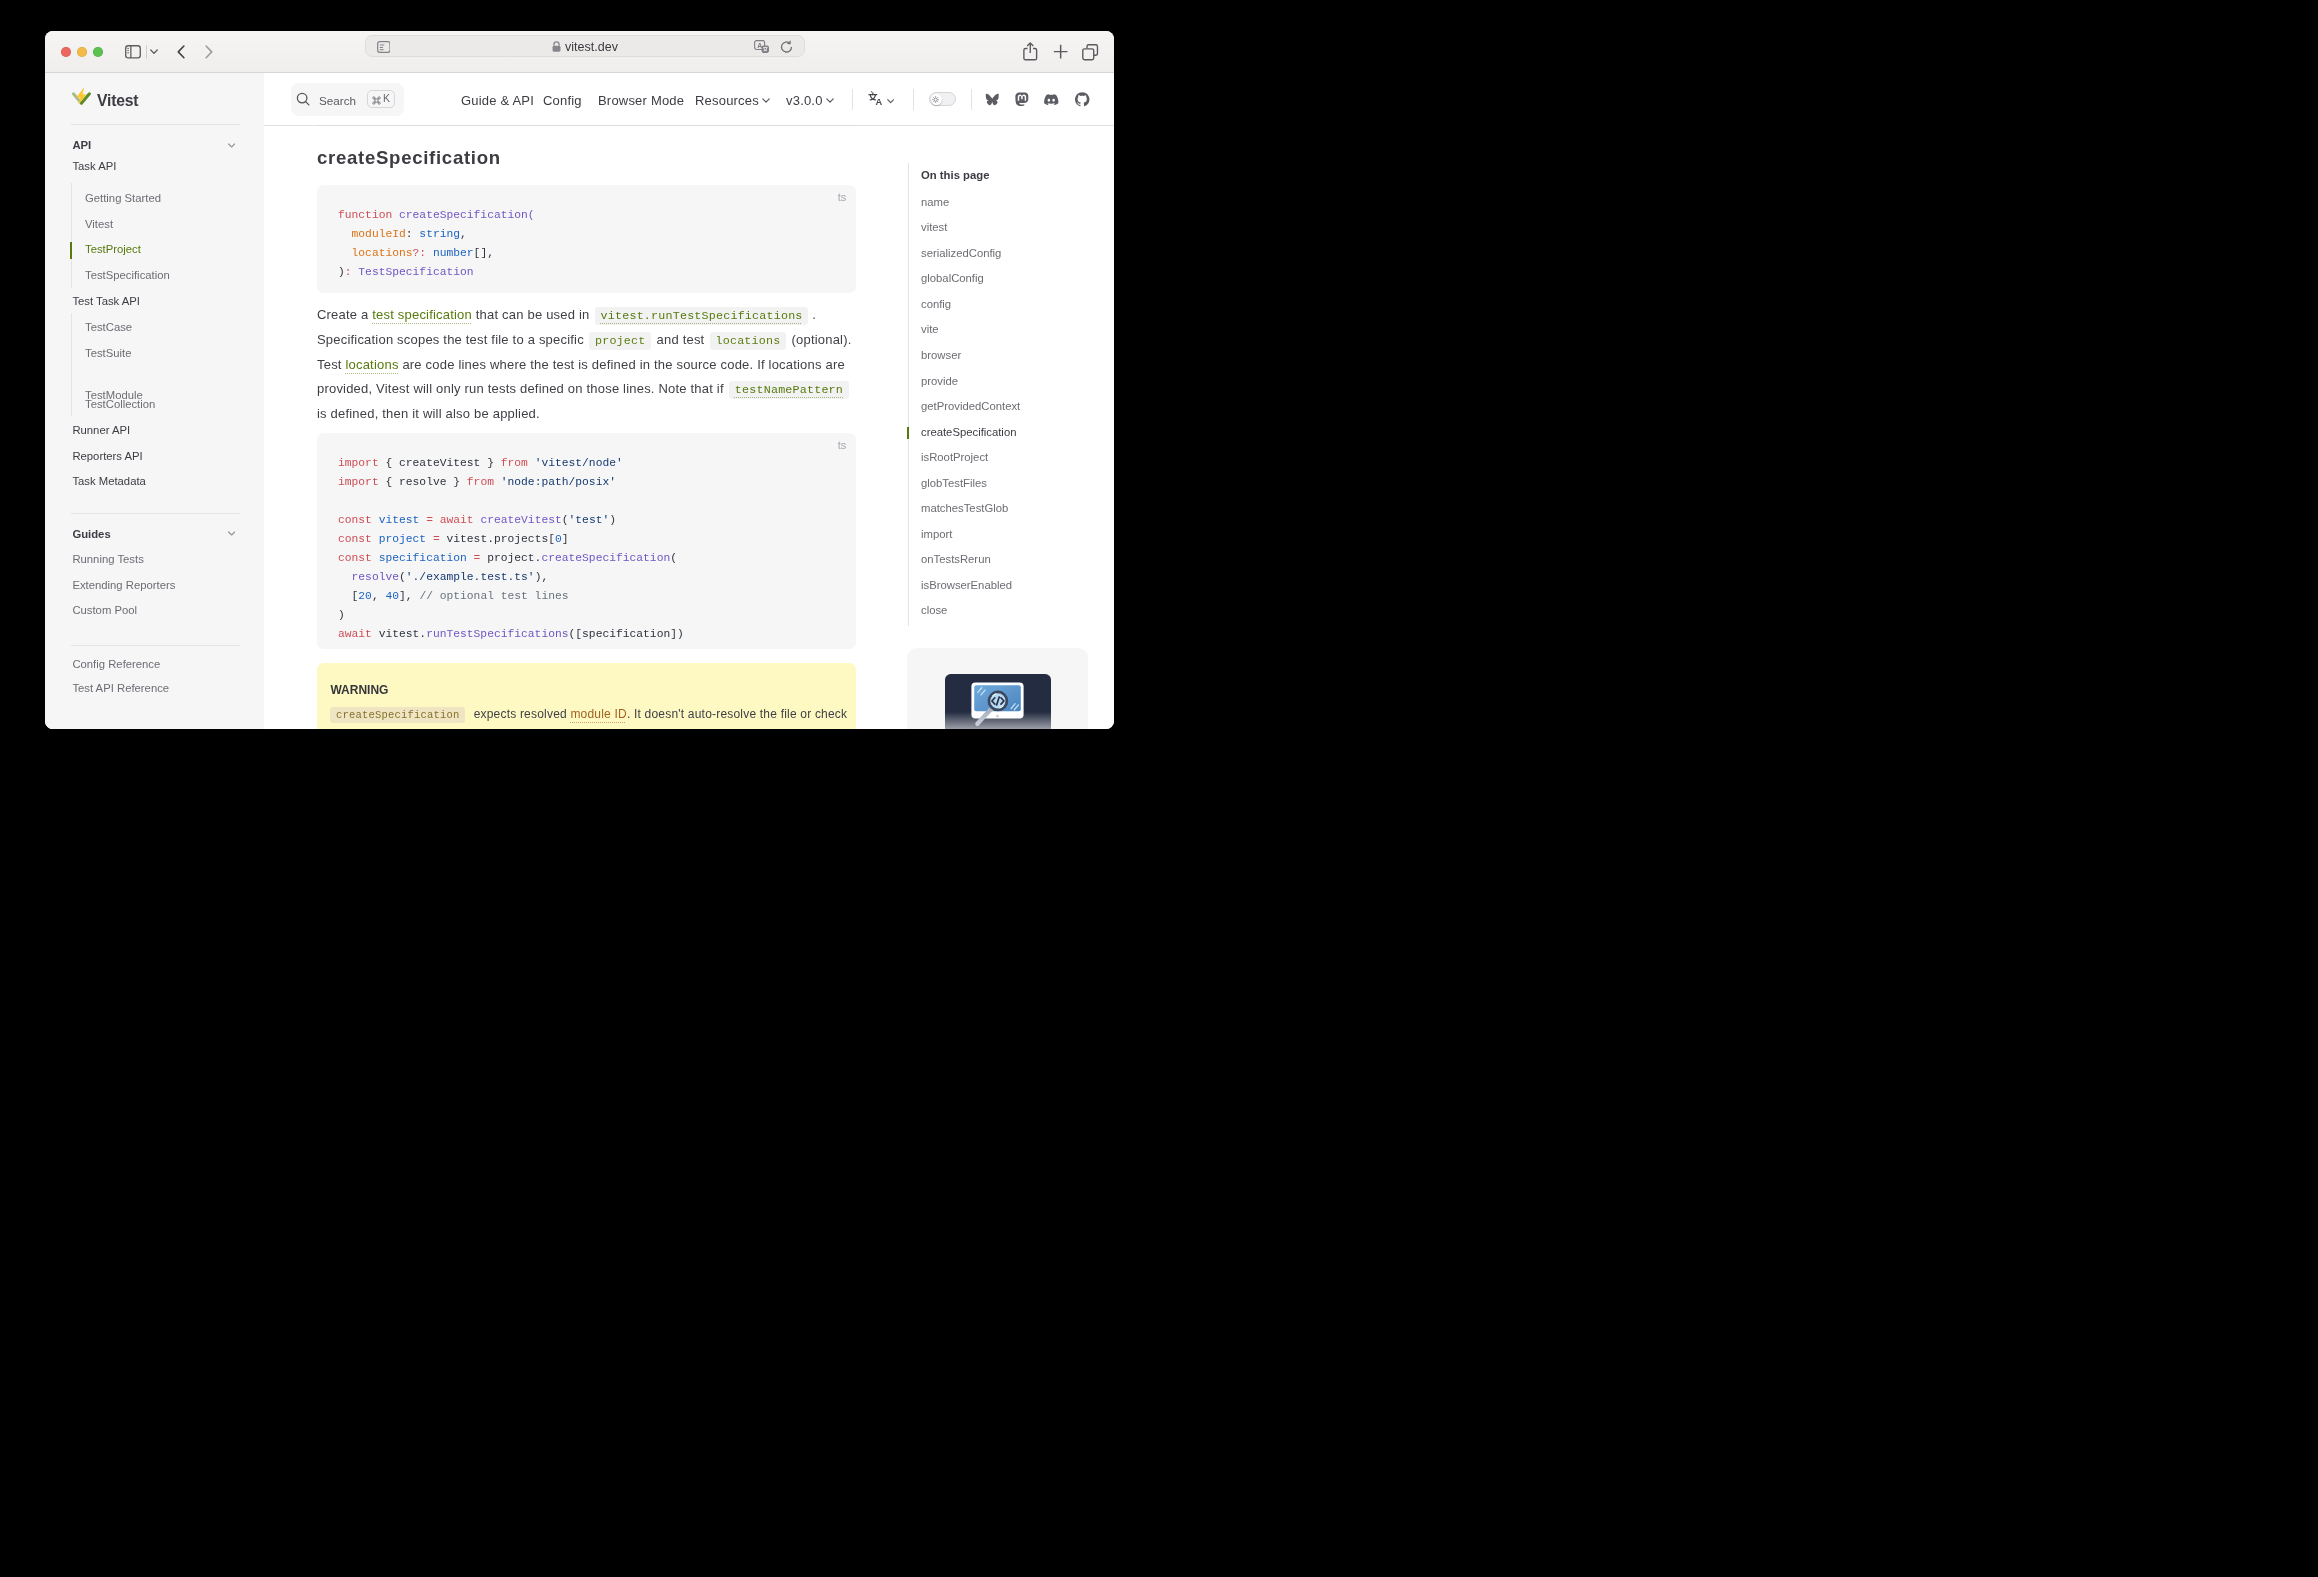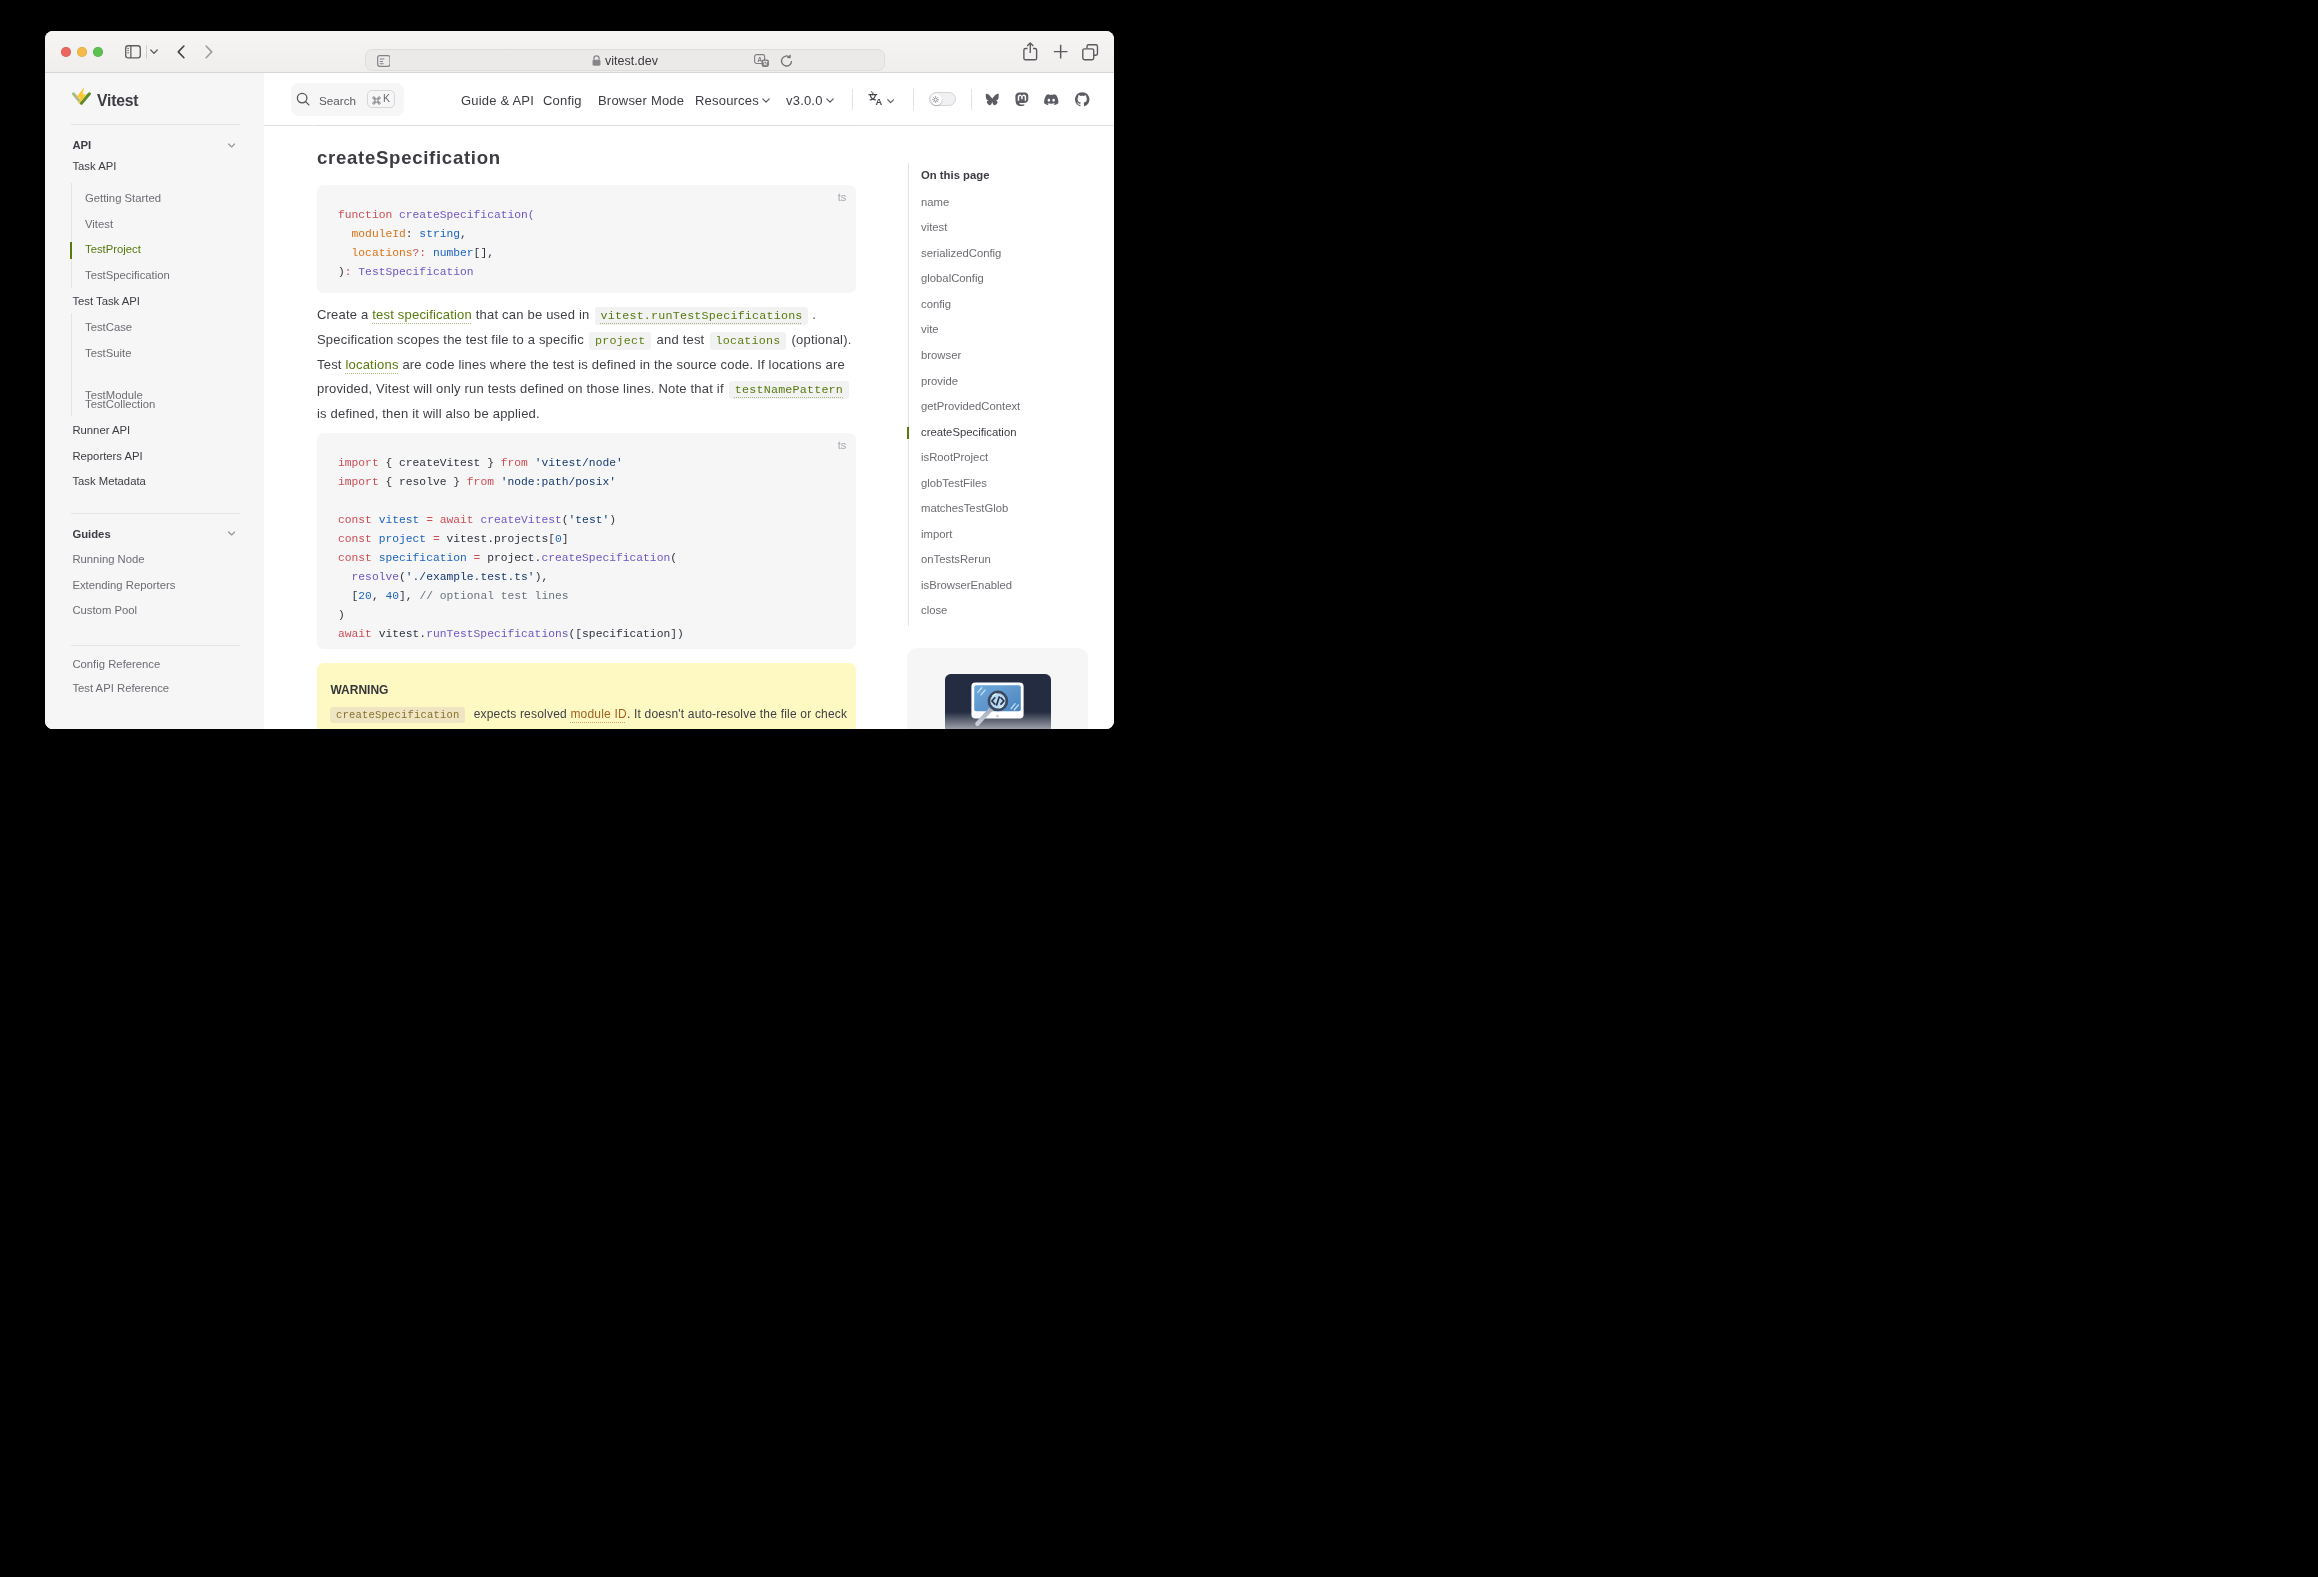--- a/index.html
+++ b/index.html
@@ -6,21 +6,21 @@
 html,body { width:1159px; height:789px; background:#000; overflow:hidden;
   font-family:"Liberation Sans", sans-serif; -webkit-font-smoothing:antialiased; }
 .win { position:absolute; left:45px; top:31px; width:1069px; height:698px;
   border-radius:8px; background:#fff; overflow:hidden; }
 .abs { position:absolute; }
 
 .tb { position:absolute; left:0; top:0; width:100%; height:42px;
   background:linear-gradient(#f6f5f4,#efeeed); border-bottom:1px solid #d8d6d5; }
 .dot { position:absolute; top:16px; width:9.7px; height:9.7px; border-radius:50%; box-shadow:inset 0 0 0 0.5px rgba(0,0,0,0.12); }
 .icon { position:absolute; }
-.urlbar { position:absolute; left:320px; top:18px; width:520px; height:22.4px;
+.urlbar { position:absolute; left:320px; top:4px; width:440px; height:22.4px;
   background:#eceae9; border:0.8px solid #dedcdb; border-radius:7.3px; }
 .urltxt { position:absolute; width:100%; top:4.2px; text-align:center; font-size:12.5px;
   color:#3a3a3f; letter-spacing:0; }
 
 .page { position:absolute; left:0; top:42px; width:1069px; height:656px; background:#fff; }
 .sb { position:absolute; left:0; top:0; width:219px; height:100%; background:#f6f6f7; }
 .sb .t { position:absolute; font-size:11.3px; font-weight:500; color:#6c6c73; white-space:nowrap;text-align:center; }
 .sb .dk { color:#3c3c43; }
 .sb .grn { color:#567a0c; }
 .sb .hd { font-weight:700; color:#3c3c43; }
@@ -144,21 +144,21 @@
     <div class="t" style="left:40px; top:316px;">TestModule</div>
     <div class="t" style="left:40px; top:325px;">TestCollection</div>
     <div class="t dk" style="left:27.4px; top:351px;">Runner API</div>
     <div class="t dk" style="left:27.4px; top:377px;">Reporters API</div>
     <div class="t dk" style="left:27.4px; top:402px;">Task Metadata</div>
     <div class="dv" style="top:440px;"></div>
     <div class="t hd" style="left:27.4px; top:455px;">Guides</div>
     <svg class="chev" style="left:183px; top:457px;" viewBox="0 0 9 6">
         <path d="M0.8 0.9 L4.5 4.6 L8.2 0.9" fill="none" stroke="#98989d" stroke-width="1.5" stroke-linecap="round" stroke-linejoin="round"></path>
       </svg>
-    <div class="t" style="left:27.4px; top:480px;">Running Node</div>
+    <div class="t" style="left:27.4px; top:480px;">Running Tests</div>
     <div class="t" style="left:27.4px; top:506px;">Extending Reporters</div>
     <div class="t" style="left:27.4px; top:531px;">Custom Pool</div>
     <div class="dv" style="top:572px;"></div>
     <div class="t" style="left:27.4px; top:585px;">Config Reference</div>
     <div class="t" style="left:27.4px; top:609px;">Test API Reference</div>
   </div>
 
   <div class="abs" style="left:219px; top:94px; width:850px; height:1px; background:#e2e2e3;"></div>
   <div class="abs" style="left:271px; top:94px; width:540px; height:1.3px; background:#dcdcde;"></div>
   <div class="abs" style="left:246px; top:52px; width:113px; height:33px; border-radius:8px; background:#f6f6f7;"></div>

